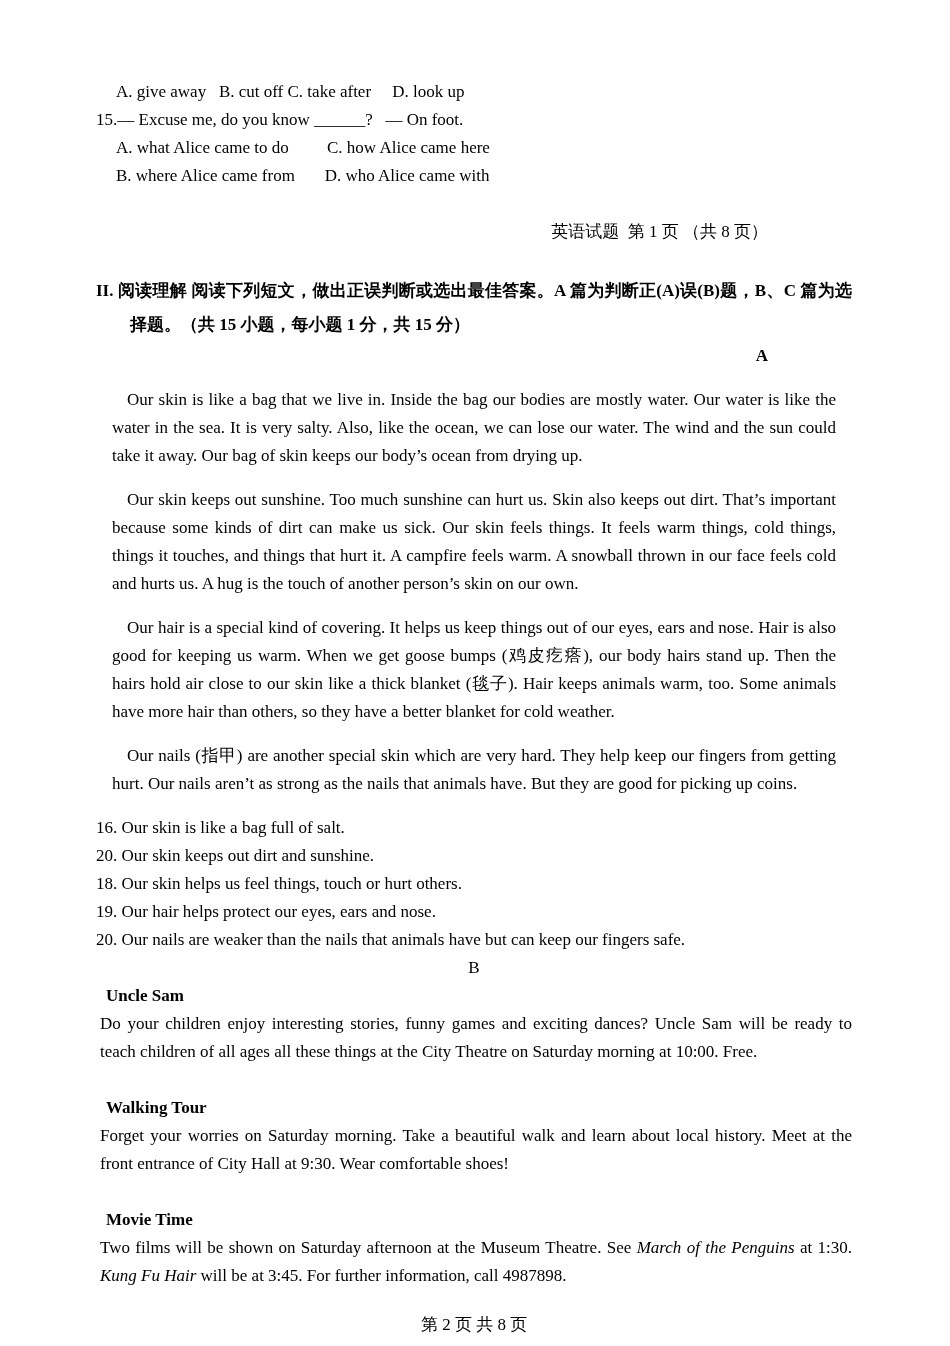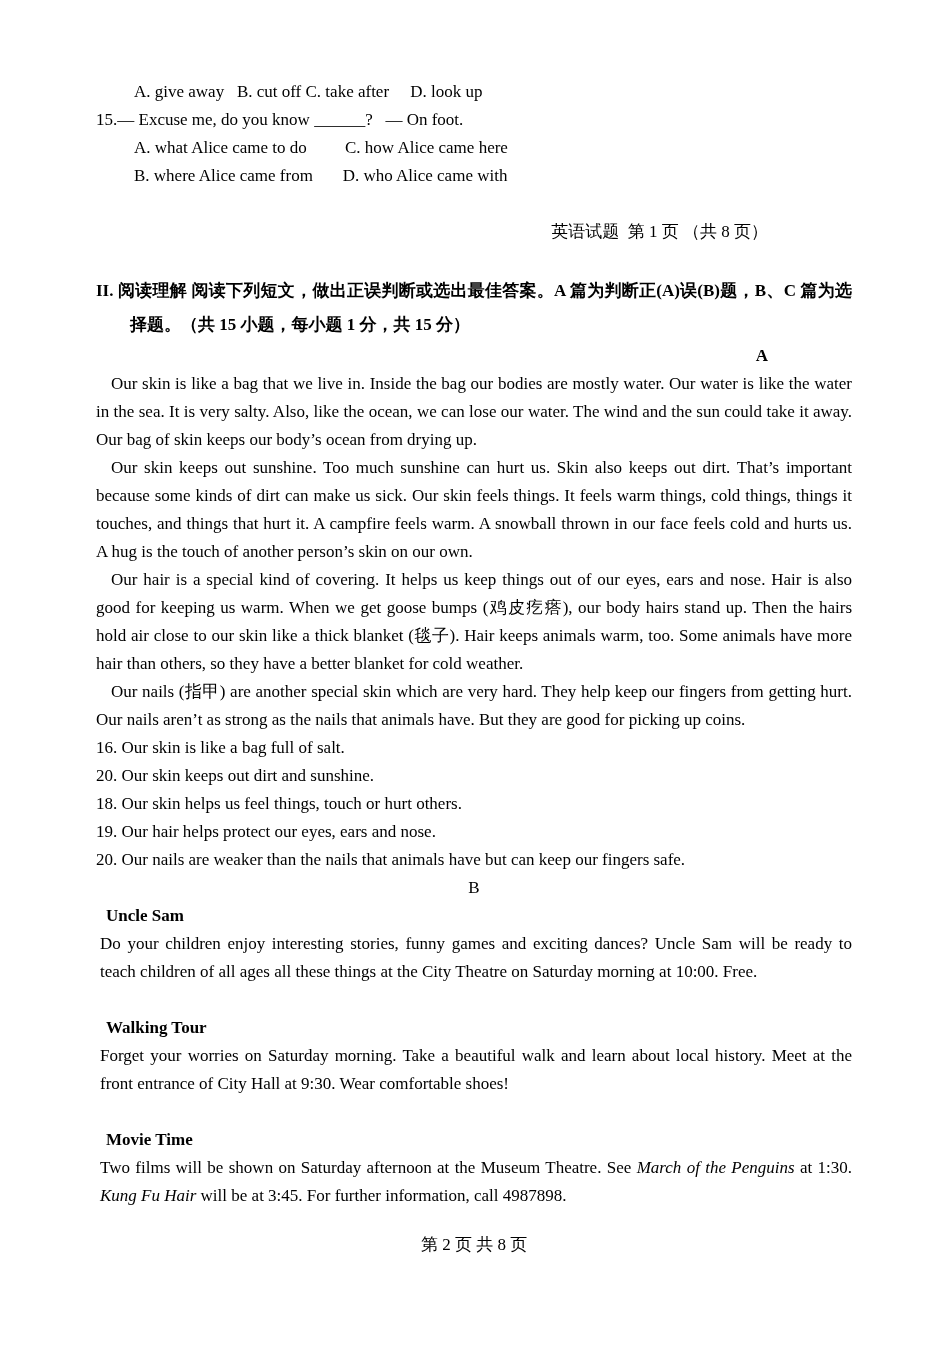--- a/index.html
+++ b/index.html
@@ -17,33 +17,33 @@
     font-size: 17px;
     box-sizing: border-box;
     padding: 78px 98px 0 96px;
     overflow: hidden;
   }
   .line {
     line-height: 28px;
     white-space: pre-wrap;
   }
   .gap { margin-top: 28px; }
-  .opt-indent { margin-left: 38px; }
+  .opt-indent { margin-left: 20px; }
   .center { text-align: center; }
   .center-left { text-align: right; margin-right: 84px; }
   .bold { font-weight: bold; }
   .section-instructions {
     font-weight: bold;
     line-height: 34px;
     padding-left: 34px;
     text-indent: -34px;
     text-align: justify;
   }
   .para {
-    margin: 0;
+    margin: 16px;
     line-height: 28px;
     text-align: justify;
     text-indent: 15px;
   }
   .tf-item { line-height: 28px; }
   .ad-block { margin-left: 4px; }
   .ad-title {
     font-weight: bold;
     line-height: 28px;
     margin-left: 6px;

